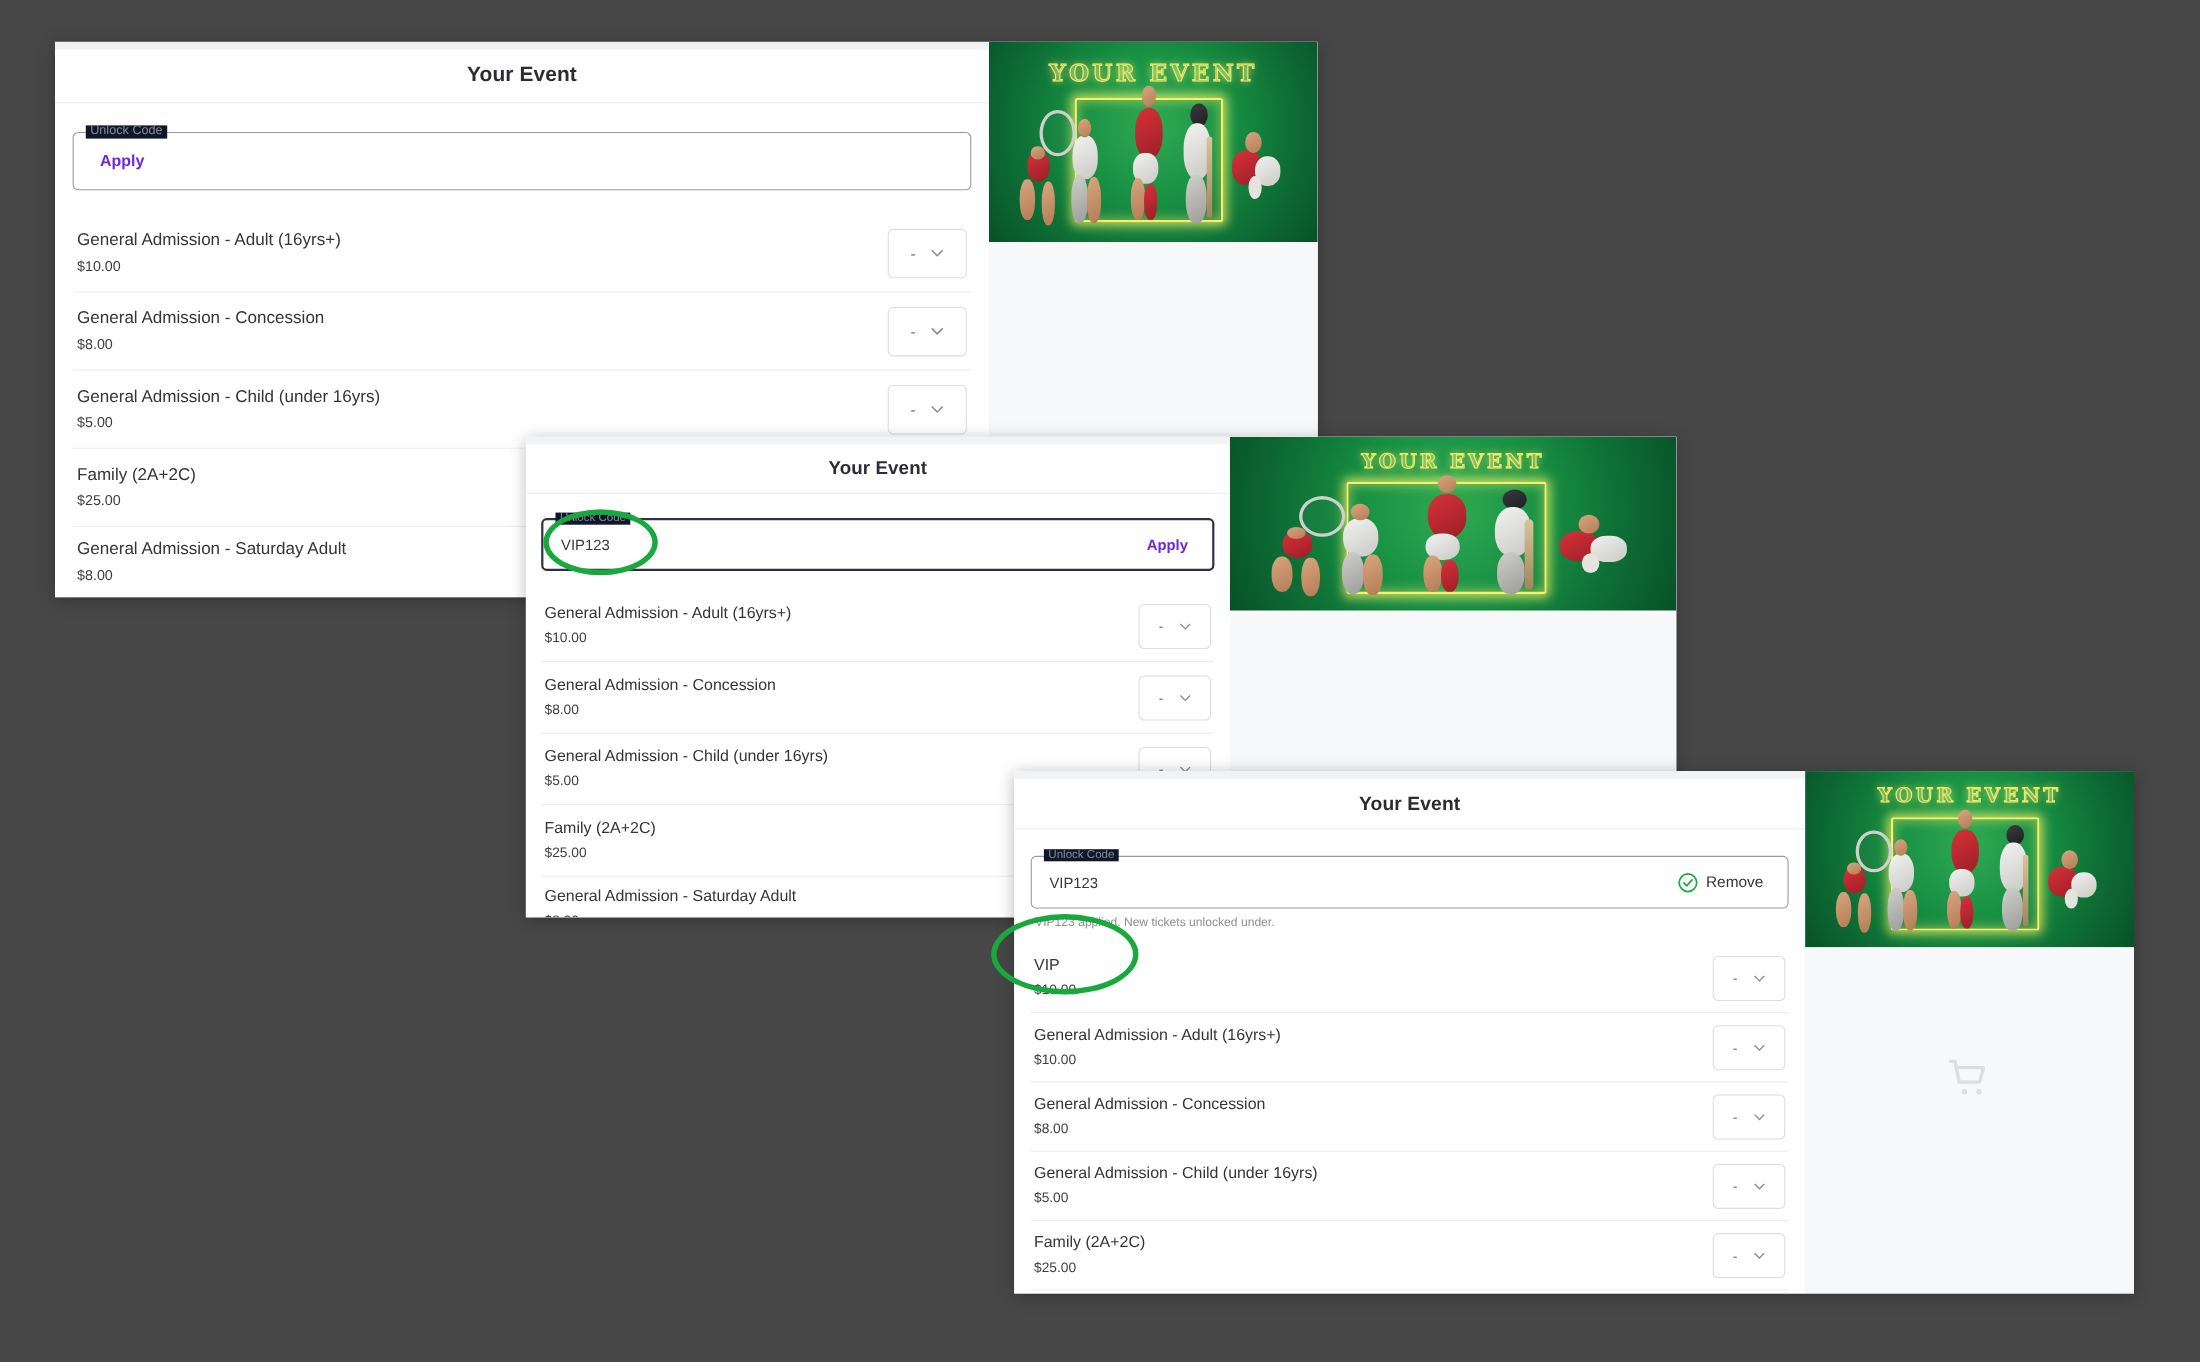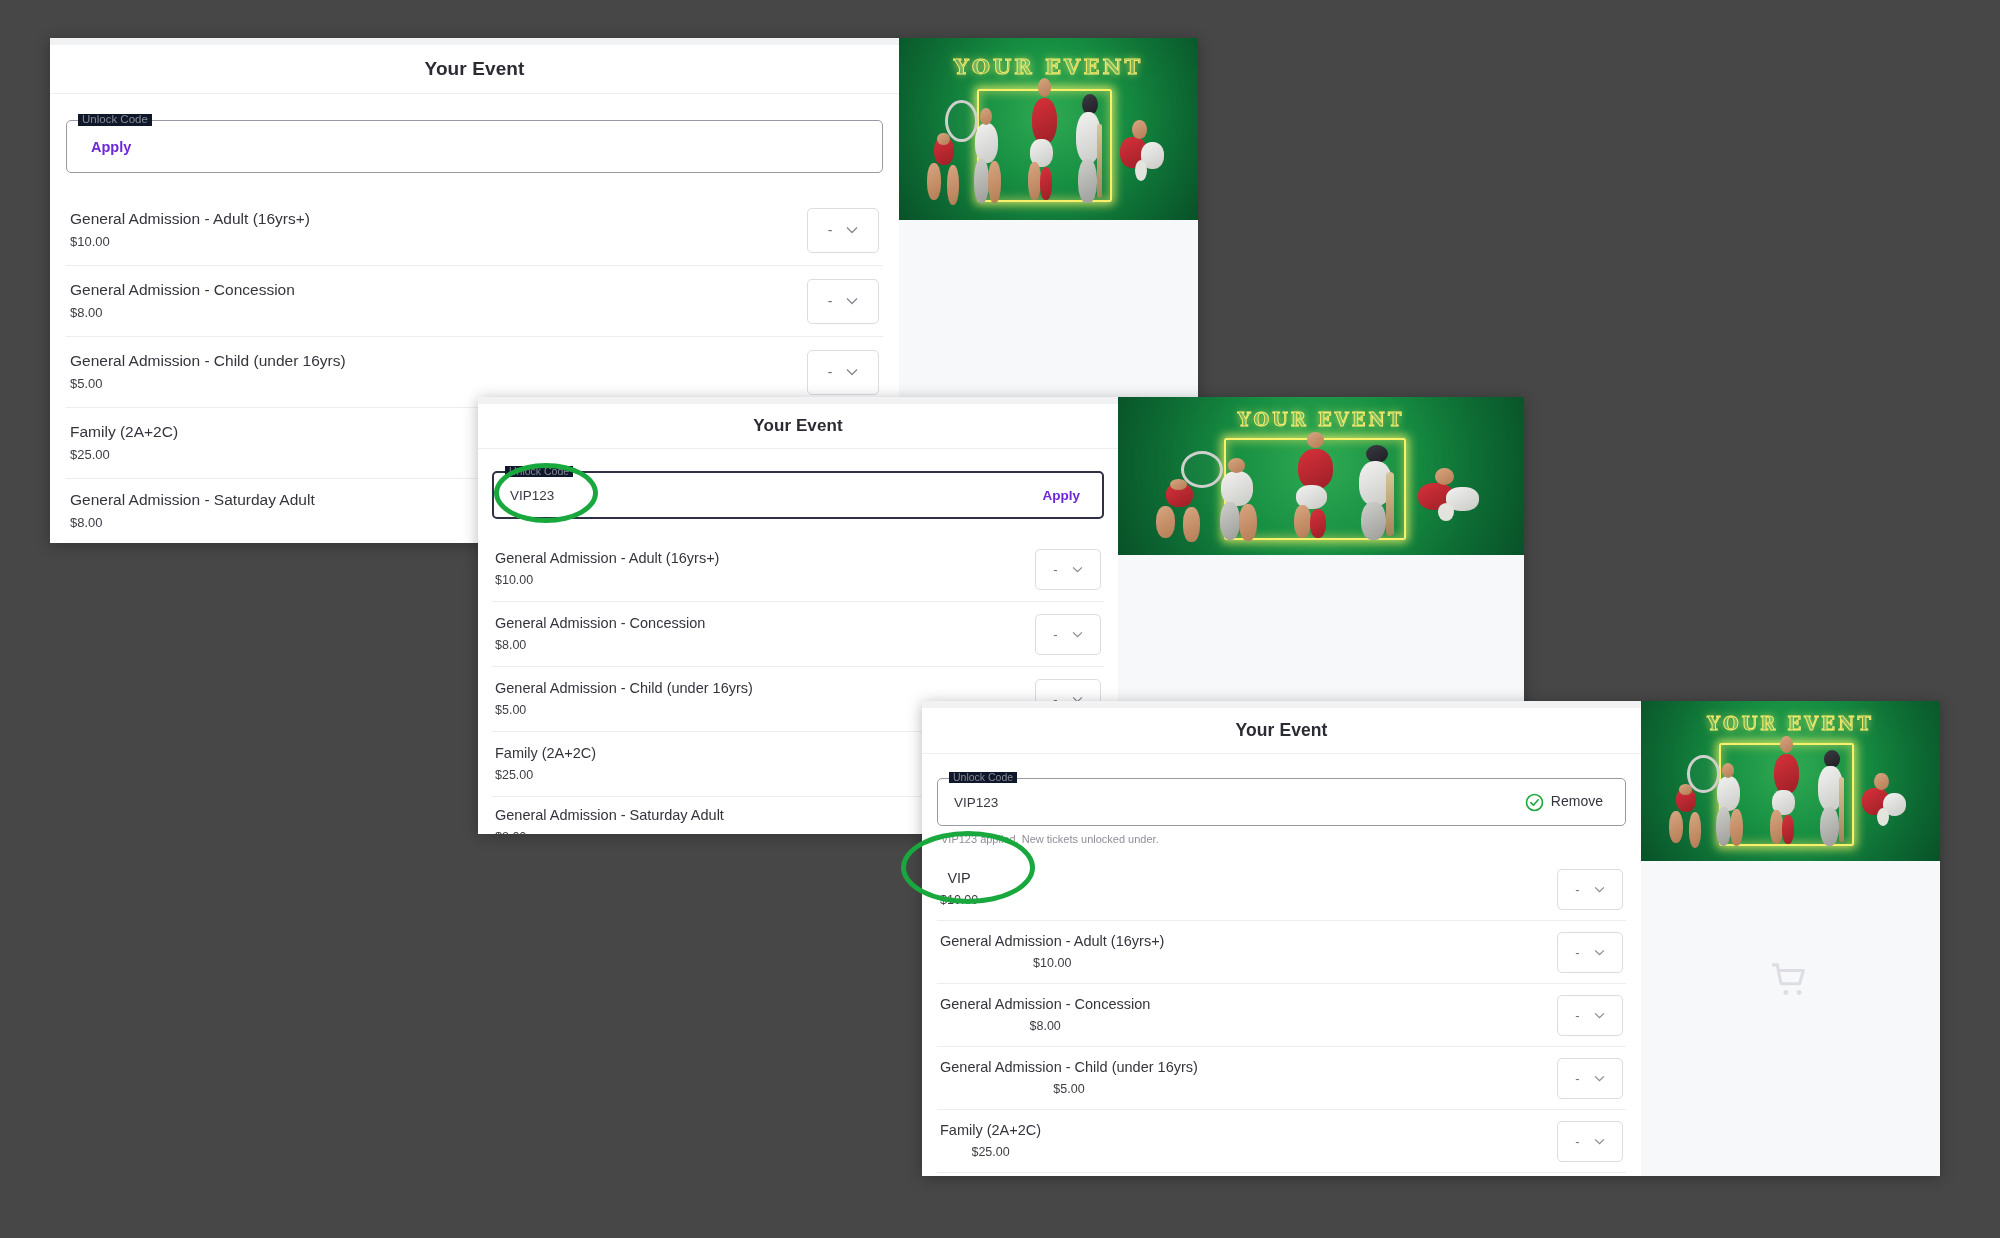--- a/index.html
+++ b/index.html
@@ -194,21 +194,21 @@
   #panel3 .left{width:719px;}
   #panel3 .titlebar{height:45px;}
   #panel3 .title{font-size:17.5px;}
   #panel3 .body{padding:0 15px;}
   #panel3 .fieldwrap{margin:24px 0 0 0;}
   #panel3 .field{height:48px;padding:0 16px;}
   #panel3 .field .legend{font-size:10.5px;}
   #panel3 .field .val{font-size:13.5px;}
   #panel3 .removebtn{font-size:14px;}
   #panel3 .helper{font-size:11px;margin:7px 0 0 4px;}
-  #panel3 .rows{margin-top:13px;text-align:center;}
+  #panel3 .rows{margin-top:13px;}
   #panel3 .row{height:63px;padding:0 3px;}
   #panel3 .rname{font-size:14.5px;}
   #panel3 .rprice{font-size:12.5px;margin-top:5px;}
   #panel3 .qty{width:66px;height:41px;font-size:13px;}
   #panel3 .banner{height:160px;}
   #panel3 .bannertext{top:12px;font-size:18px;}
   #panel3 .neonframe{left:26%;top:26%;width:44%;height:62%;}
   #panel3 .cartzone{top:250px;height:60px;}
 </style>
 </head>

